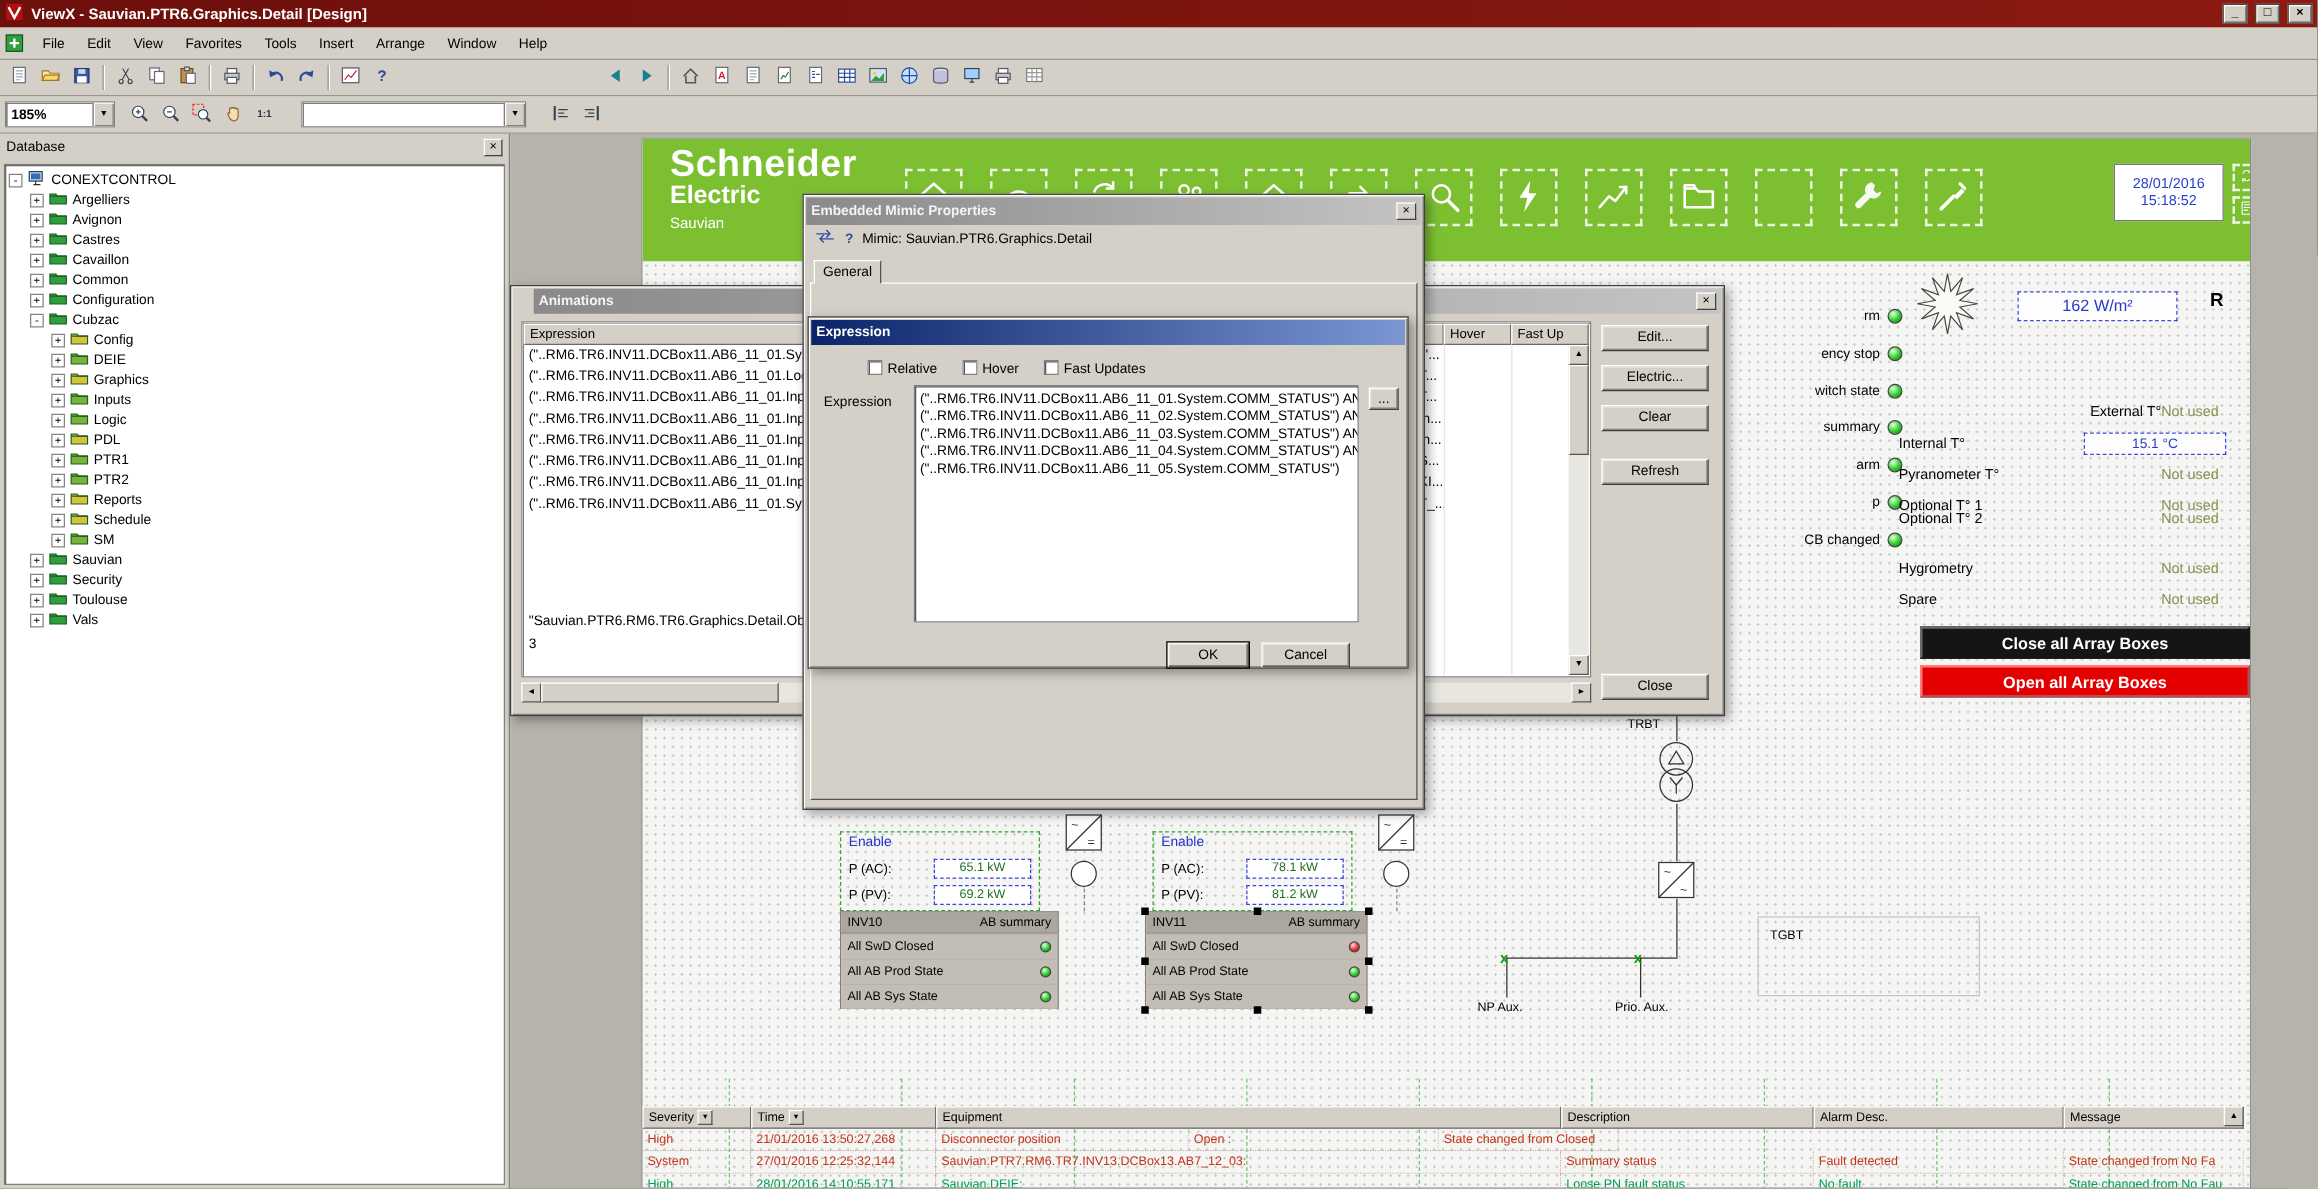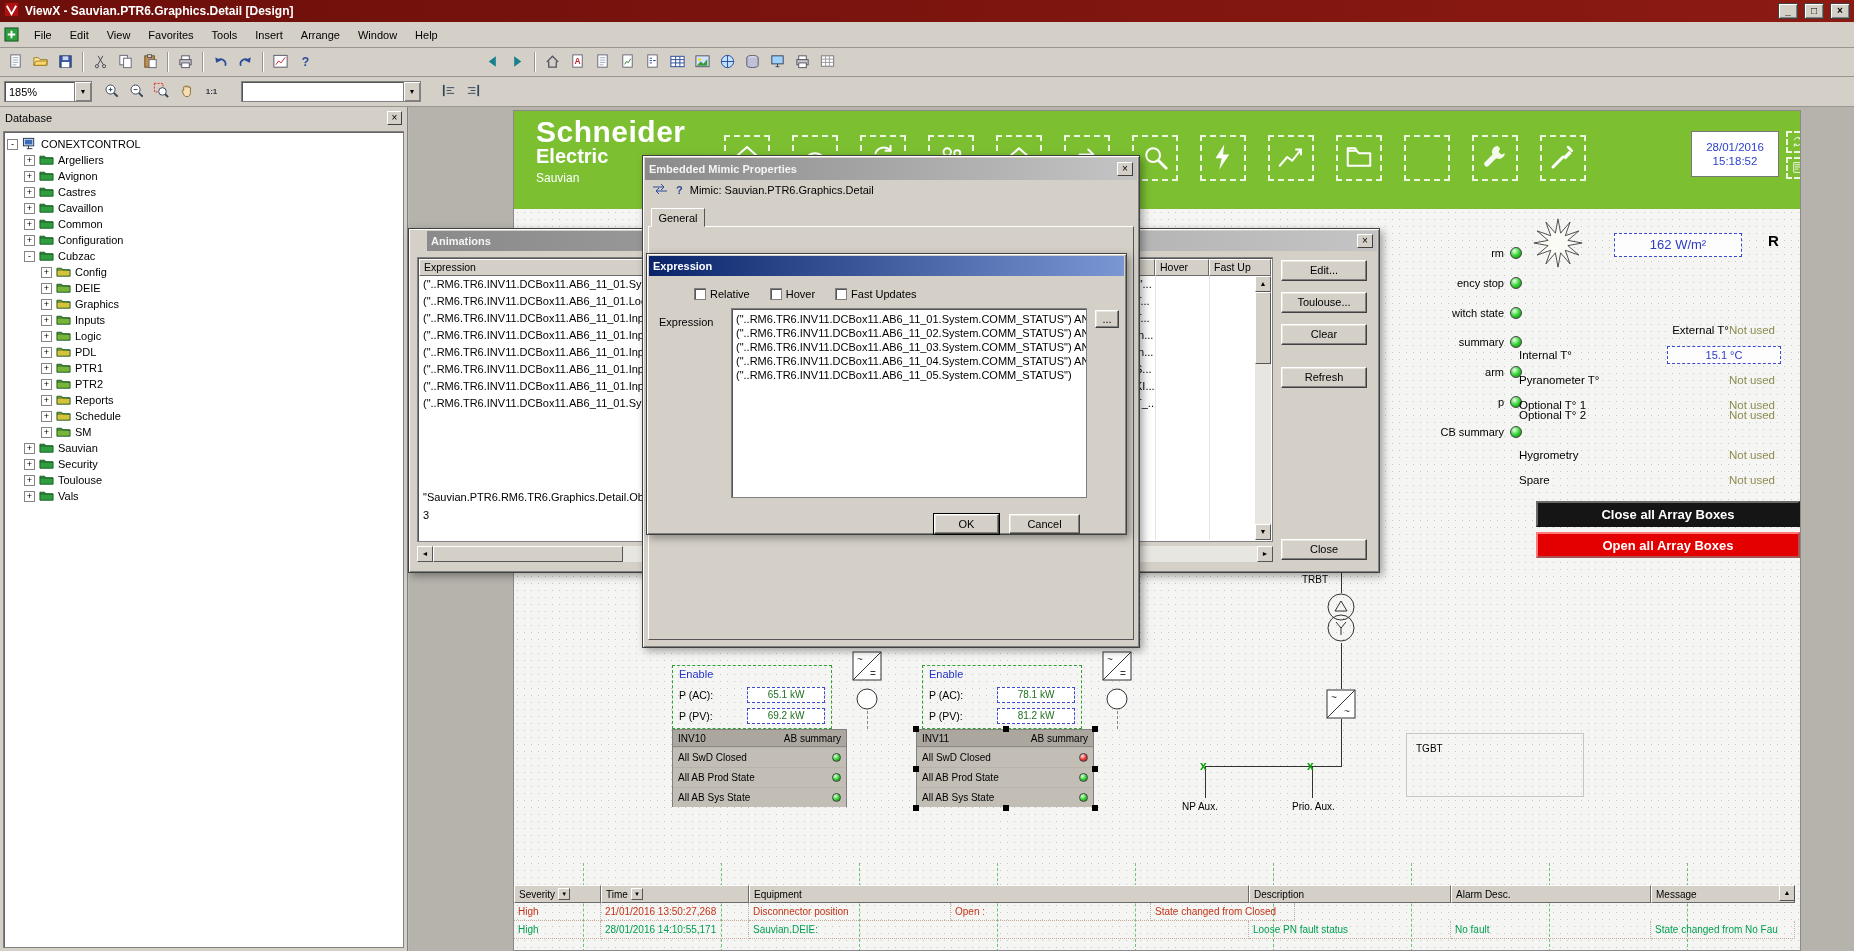--- a/index.html
+++ b/index.html
@@ -13,21 +13,21 @@
   .menubar{position:absolute;left:0;top:22px;right:0;height:26px;background:#d4d0c8;border-bottom:1px solid #9a968e;display:flex;align-items:center;padding:0 4px;gap:2px;}
   .menu-item{padding:3px 9px;}
   .childicon{width:15px;height:15px;margin-right:4px;}
   .toolbar{position:absolute;left:0;right:0;background:#d4d0c8;display:flex;align-items:center;padding:0 4px;gap:2px;border-bottom:1px solid #9a968e;}
   .t1{top:48px;height:29px;}
   .t2{top:77px;height:30px;}
   .tbtn{width:23px;height:23px;display:flex;align-items:center;justify-content:center;border:1px solid transparent;}
   .tb-sep{width:2px;height:20px;border-left:1px solid #9a968e;border-right:1px solid #fff;margin:0 3px;}
   .tb-gap{width:160px;}
   .combo{height:21px;background:#fff;border:1px solid #808080;box-shadow:inset 1px 1px 0 #555;display:flex;align-items:center;}
-  .combo .cval{flex:1;padding:0 4px;}
+  .combo .cval{flex:1;padding:0 4px;font-weight:bold;}
   .combo .carrow{width:17px;height:100%;background:#d4d0c8;border-left:1px solid #808080;box-shadow:inset 1px 1px 0 #fff,inset -1px -1px 0 #808080;font-size:7px;text-align:center;line-height:19px;}
 
   
   .db-panel{position:absolute;left:0;top:107px;width:408px;bottom:0;background:#d4d0c8;border-right:1px solid #808080;}
   .db-head{height:21px;display:flex;align-items:center;justify-content:space-between;padding:0 5px;}
   .db-x{width:15px;height:14px;background:#d4d0c8;border:1px solid;border-color:#fff #404040 #404040 #fff;font-size:10px;line-height:12px;text-align:center;}
   .db-tree{position:absolute;left:3px;right:3px;top:24px;bottom:3px;background:#fff;border:1px solid #808080;box-shadow:inset 1px 1px 0 #666;padding:4px 0;overflow:hidden;}
   .trow{height:16px;display:flex;align-items:center;gap:4px;white-space:nowrap;}
   .toggle{flex:0 0 auto;width:11px;height:11px;border:1px solid #848484;background:#fff;font-size:9px;line-height:9px;text-align:center;}
 
@@ -709,21 +709,21 @@
           </div>
           <div class="led-row" style="top: 254px;">
             <span>arm</span>
             <span class="led"></span>
           </div>
           <div class="led-row" style="top: 284px;">
             <span>p</span>
             <span class="led"></span>
           </div>
           <div class="led-row" style="top: 314px;">
-            <span>CB summary</span>
+            <span>CB changed</span>
             <span class="led"></span>
           </div>
         </div>
 
       <span id="starburst" style="position:absolute;left:1018px;top:106px;"><svg viewBox="0 0 56 56" width="52" height="52">
             <polygon points="28.0,2.0 30.8,17.4 41.0,5.5 35.8,20.2 50.5,15.0 38.6,25.2 54.0,28.0 38.6,30.8 50.5,41.0 35.8,35.8 41.0,50.5 30.8,38.6 28.0,54.0 25.2,38.6 15.0,50.5 20.2,35.8 5.5,41.0 17.4,30.8 2.0,28.0 17.4,25.2 5.5,15.0 20.2,20.2 15.0,5.5 25.2,17.4" fill="#fbfbf6" stroke="#444"></polygon>
           </svg></span>
       <div class="valbox" style="left:1100px;top:122px;width:128px;height:24px;line-height:22px;font-size:13px;">162 W/m²</div>
       <div class="rlabel" style="left:1254px;top:121px;">R</div>
       <div id="meas-rows">
@@ -924,20 +924,28 @@
           </span>
         </div>
       <div class="alarm-rows" id="alarm-rows">
           <div class="alarm-row">
             <span class="arcell" style="width: 87px;">High</span>
             <span class="arcell" style="width: 148px;">21/01/2016 13:50:27,268</span>
             <span class="arcell" style="width: 202px;">Disconnector position</span>
             <span class="arcell" style="width: 200px;">Open :</span>
             <span class="arcell" style="width: 144px;">State changed from Closed</span>
           </div>
+          <div class="alarm-row">
+            <span class="arcell" style="width: 87px;">System</span>
+            <span class="arcell" style="width: 148px;">27/01/2016 12:25:32,144</span>
+            <span class="arcell" style="width: 500px;">Sauvian.PTR7.RM6.TR7.INV13.DCBox13.AB7_12_03:</span>
+            <span class="arcell" style="width: 202px;">Summary status</span>
+            <span class="arcell" style="width: 200px;">Fault detected</span>
+            <span class="arcell" style="width: 144px;">State changed from No Fa</span>
+          </div>
           <div class="alarm-row cleared">
             <span class="arcell" style="width: 87px;">High</span>
             <span class="arcell" style="width: 148px;">28/01/2016 14:10:55,171</span>
             <span class="arcell" style="width: 500px;">Sauvian.DEIE:</span>
             <span class="arcell" style="width: 202px;">Loose PN fault status</span>
             <span class="arcell" style="width: 200px;">No fault</span>
             <span class="arcell" style="width: 144px;">State changed from No Fau</span>
           </div>
         </div>
       <div class="alarm-scroll">▲</div>
@@ -984,21 +992,21 @@
         <span class="vthumb"></span>
         <span class="sbtn" style="bottom:0;">▼</span>
       </div>
     </div>
     <div class="hscroll">
       <span class="sbtn" style="left:0;">◄</span>
       <span class="hthumb"></span>
       <span class="sbtn" style="left:840px;">►</span>
     </div>
     <div class="btn abtn" style="top:31px;">Edit...</div>
-    <div class="btn abtn" style="top:63px;">Toulouse...</div>
+    <div class="btn abtn" style="top:63px;">Electric...</div>
     <div class="btn abtn" style="top:95px;">Clear</div>
     <div class="btn abtn" style="top:138px;">Refresh</div>
     <div class="btn abtn" style="top:310px;">Close</div>
   </div>
 
   <div class="win inactive mimicprops">
     <div class="wtitle" style="height:22px;">
       <span>Embedded Mimic Properties</span>
       <span class="xbtn">×</span>
     </div>

